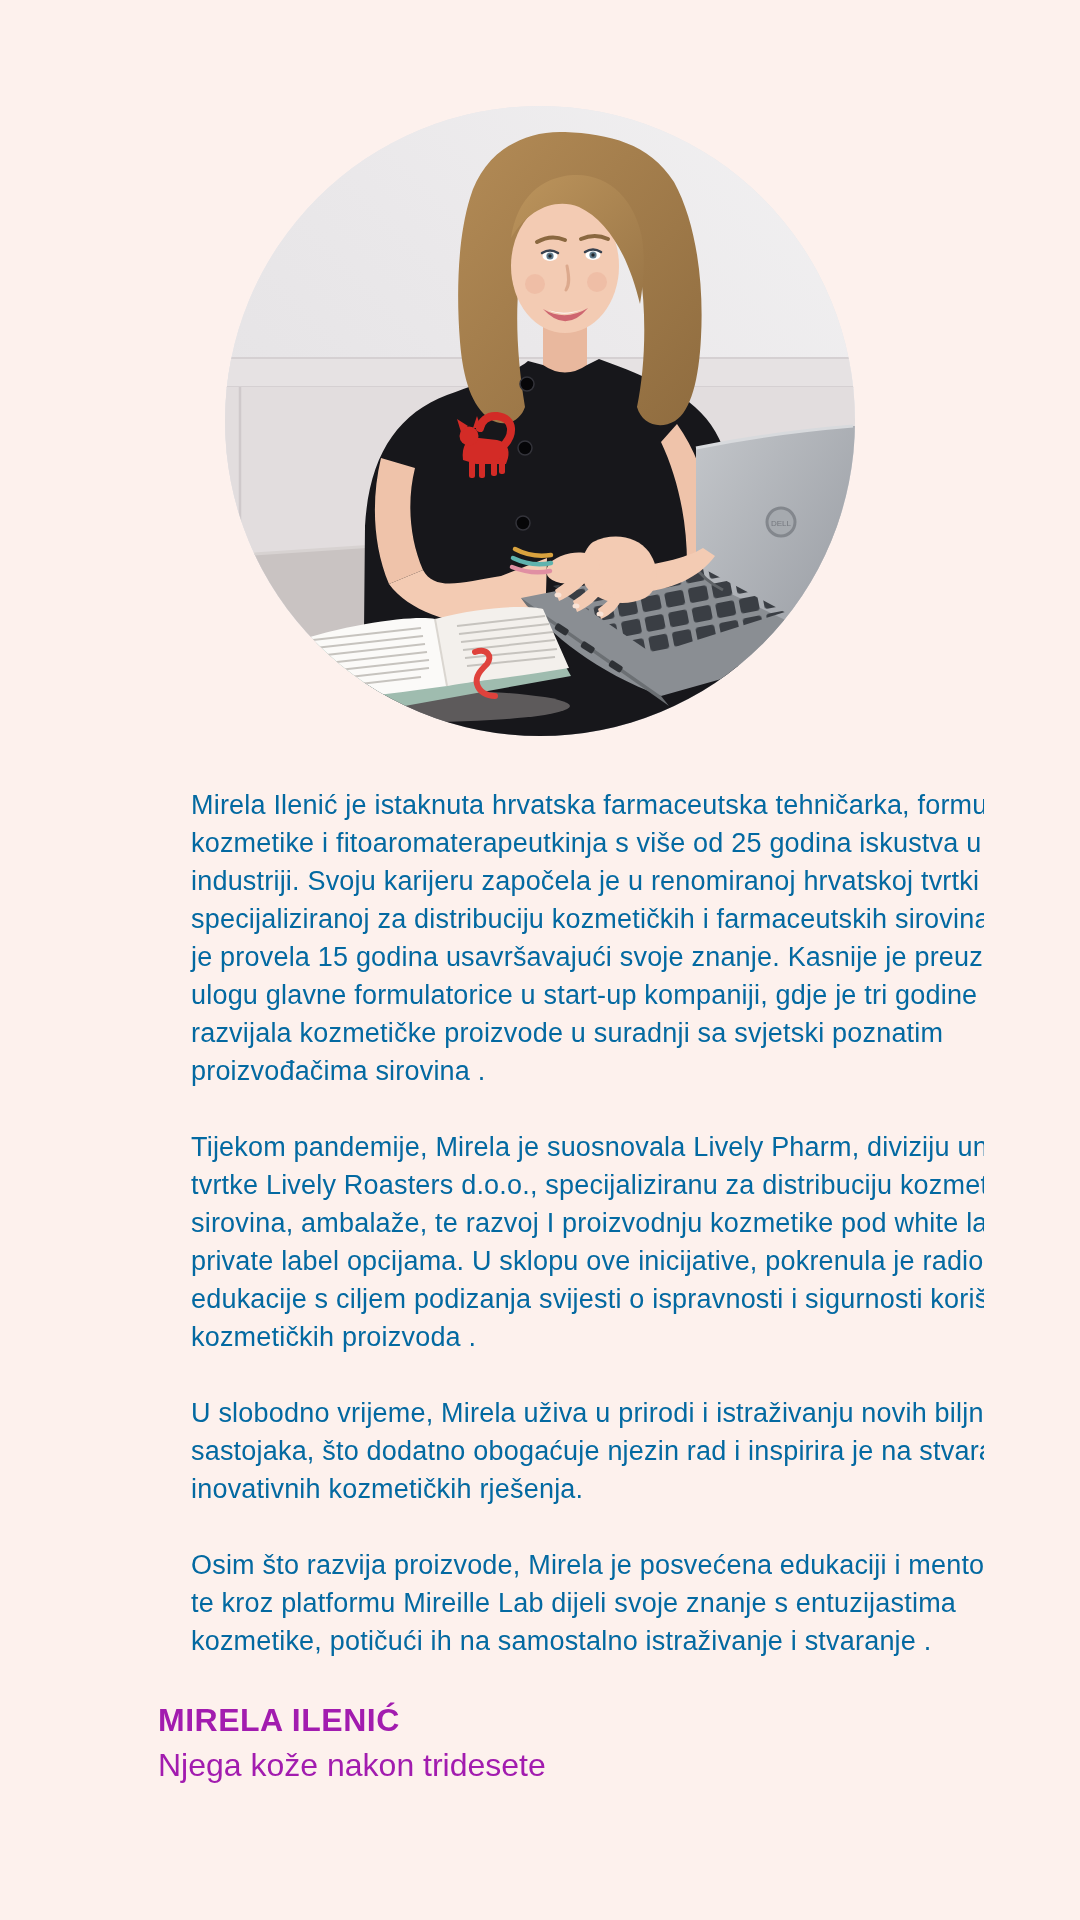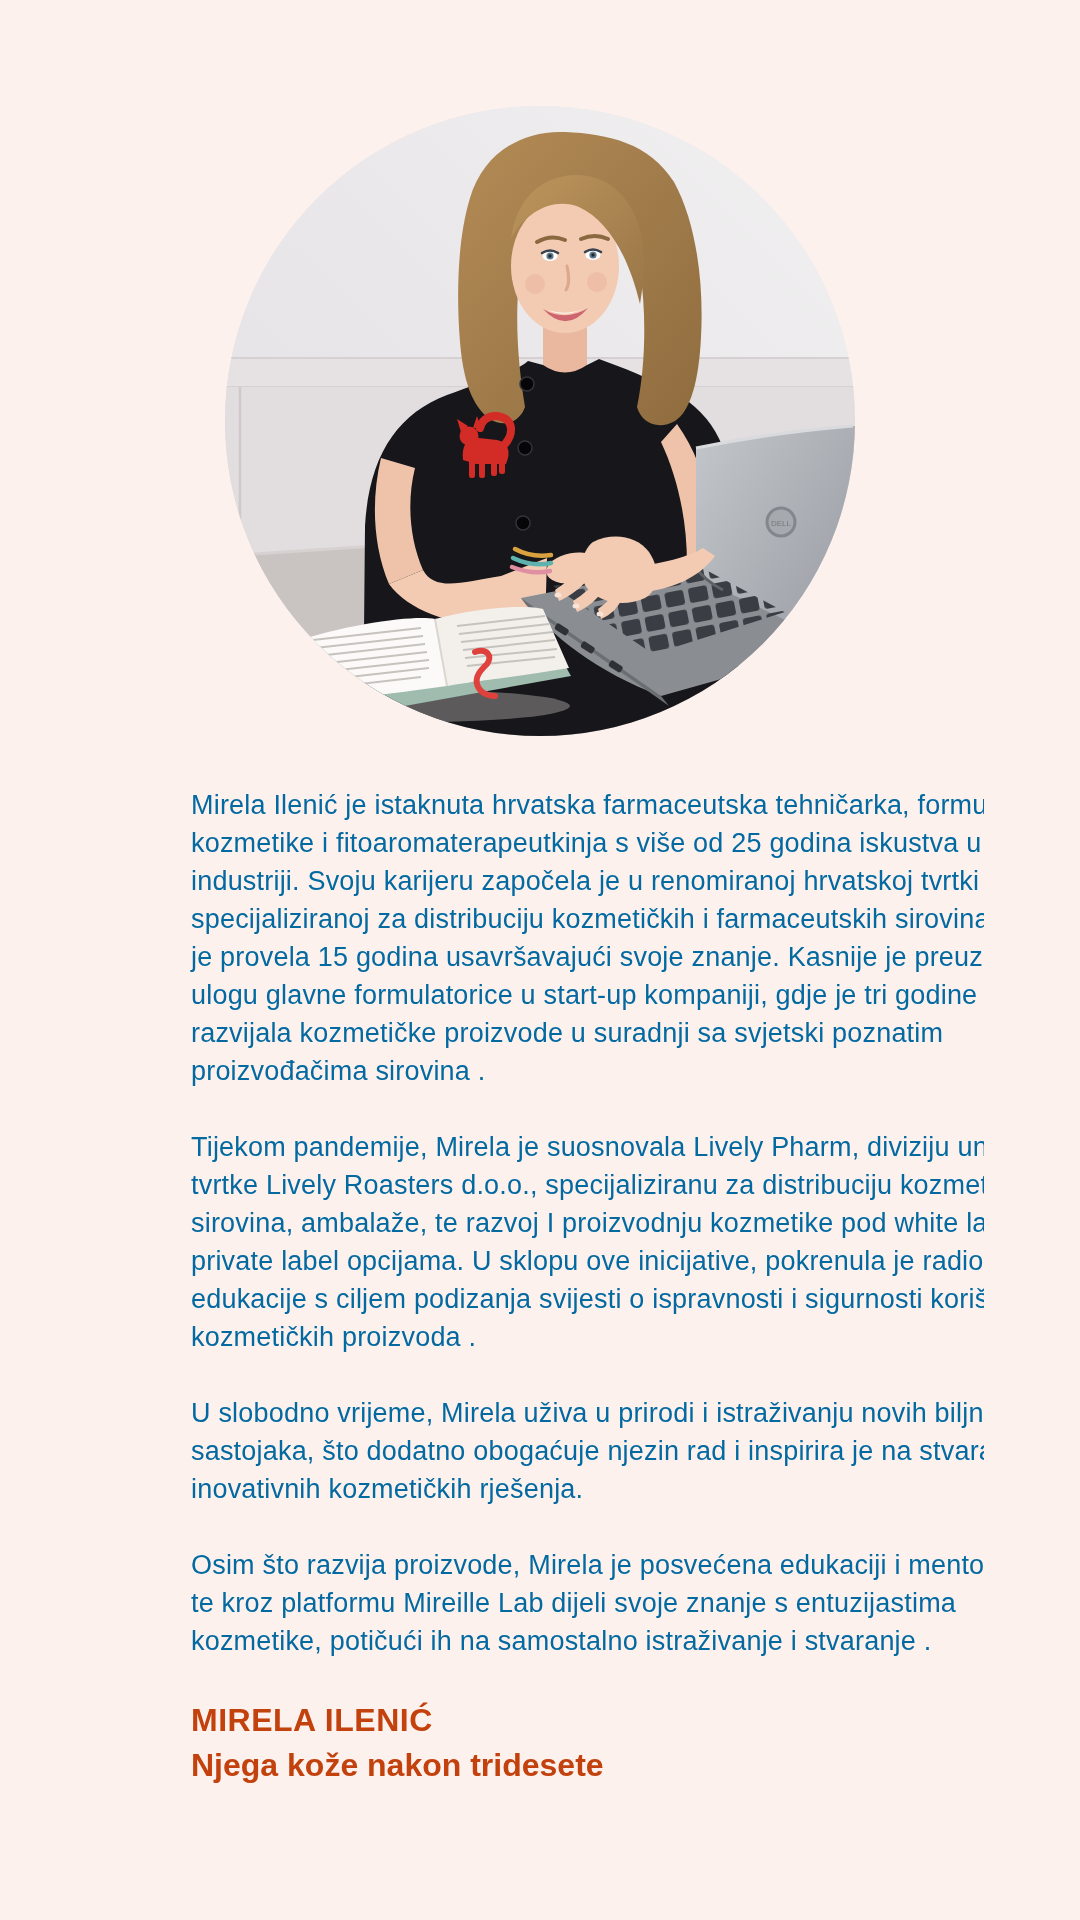--- a/index.html
+++ b/index.html
@@ -24,33 +24,33 @@
   .bio{
     margin:50px 95px 0 95px;
     width:890px;
     color:#0369a1;
     font-size:27px;
     line-height:38px;
     letter-spacing:0.2px;
   }
   .bio p{margin:0 0 38px 0;}
   .footer{
-    margin:4px 95px 0 95px;
-    color:#c2410c;
+    margin:4px 95px 0 62px;
+    color:#a21caf;
   }
   .footer .name{
     font-size:32px;
     font-weight:bold;
     line-height:45px;
     margin:0;
     letter-spacing:0.5px;
   }
   .footer .tagline{
     font-size:32px;
-    font-weight:bold;
+    font-weight:normal;
     line-height:45px;
     margin:0;
   }
 </style>
 </head>
 <body>
 
 <div class="page">
 
   <div class="photo-wrap">

